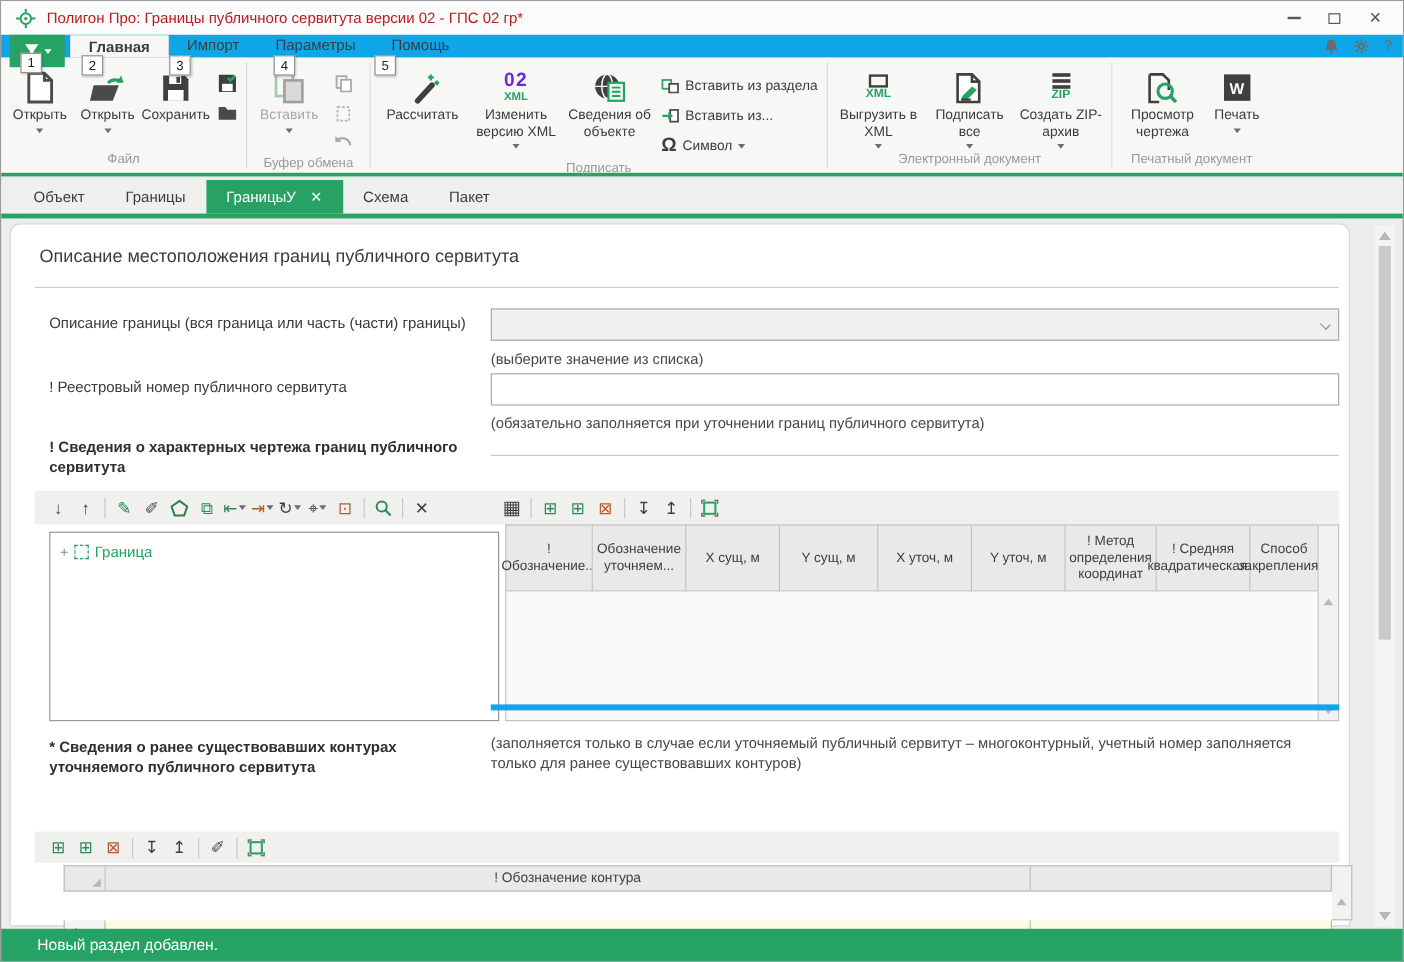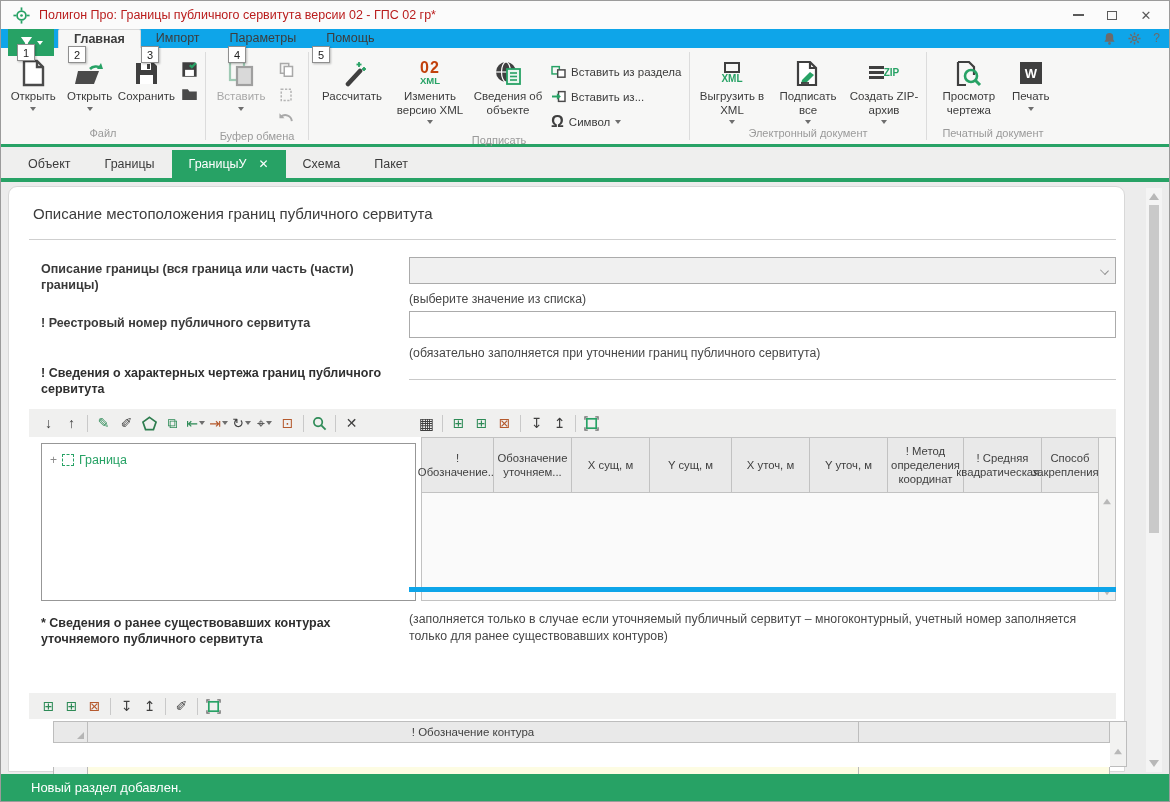--- a/index.html
+++ b/index.html
@@ -45,26 +45,26 @@
   .smallcol { display:flex; flex-direction:column; gap:3px; padding-top:4px; margin-left:2px; }
   .sbtn { width:24px; height:22px; display:flex; align-items:center; justify-content:center; }
   .menu-list { display:flex; flex-direction:column; padding-top:5px; margin-left:4px; }
   .menu-item { display:flex; align-items:center; gap:5px; height:25px; font-size:11.5px; color:#3c3c3c; }
   .omega { font-size:16px; color:#3f3f3f; font-weight:bold; }
   .keytip { position:absolute; width:18px; height:17px; background:#fff; border:1px solid #8f8f8f;
             box-shadow:1px 1px 2px rgba(0,0,0,.25); font-size:11px; color:#222; display:flex;
             align-items:center; justify-content:center; z-index:9; }
   
   .xmlver { display:flex; flex-direction:column; align-items:center; line-height:1; }
-  .xmlver .num { font-size:16px; font-weight:bold; color:#c2410c; letter-spacing:1px; }
+  .xmlver .num { font-size:16px; font-weight:bold; color:#6d28d9; letter-spacing:1px; }
   .xmlver .xml { font-size:9.5px; font-weight:bold; color:#27a265; }
   .expxml { display:flex; flex-direction:column; align-items:center; line-height:1; }
   .expxml .box { width:16px; height:11px; border:2.2px solid #3f3f3f; margin-bottom:1px; }
   .expxml .xml { font-size:10px; font-weight:bold; color:#27a265; }
-  .zipic { display:flex; flex-direction:row; align-items:center; line-height:1; }
+  .zipic { display:flex; flex-direction:column; align-items:center; line-height:1; }
   .zipic .bars { display:flex; flex-direction:column; gap:1.5px; margin-bottom:1px; }
   .zipic .bars i { width:15px; height:3.5px; background:#3f3f3f; }
   .zipic .zip { font-size:10px; font-weight:bold; color:#27a265; }
   .wordic { width:22px; height:22px; background:#3f3f3f; color:#fff; font-weight:bold; font-size:13px;
             display:flex; align-items:center; justify-content:center; }
 
   
   .doc-tabs { position:absolute; top:150px; left:1px; right:1px; height:32px; background:#efefee;
               border-bottom:4px solid #27a265; display:flex; padding-left:10px; }
   .dtab { padding:0 17px; display:flex; align-items:center; font-size:12.5px; color:#3c3c3c; }
@@ -78,21 +78,21 @@
   .tri-up { width:0; height:0; border-left:5px solid transparent; border-right:5px solid transparent;
             border-bottom:7px solid #b8b8b8; }
   .tri-down { width:0; height:0; border-left:5px solid transparent; border-right:5px solid transparent;
               border-top:7px solid #b8b8b8; }
   .main-scroll .tri-up { position:absolute; top:5px; left:3px; }
   .main-scroll .tri-down { position:absolute; bottom:5px; left:3px; }
   .main-scroll .thumb { position:absolute; top:17px; left:3px; width:10px; height:328px; background:#c9c9c9; }
 
   .sec-title { position:absolute; left:24px; top:18px; font-size:15px; color:#3c3c3c; }
   .hr { position:absolute; left:20px; top:52px; width:1087px; border-top:1px solid #cfcfcf; }
-  .flabel { position:absolute; left:32px; width:358px; font-size:12.5px; color:#3a3a3a; line-height:1.3;font-weight:bold; }
+  .flabel { position:absolute; left:32px; width:358px; font-size:12.5px; color:#3a3a3a; line-height:1.3; }
   .flabel.bold { font-weight:bold; color:#2f2f2f; }
   .fhint { position:absolute; left:400px; width:707px; font-size:12.3px; color:#474747; line-height:1.35; }
   .combo { position:absolute; left:400px; top:70px; width:707px; height:27px; background:#f0f0f0;
            border:1px solid #ababab; }
   .combo .chev { position:absolute; right:7px; top:9px; width:7px; height:7px; border-right:1.6px solid #8f8f8f;
                  border-bottom:1.6px solid #8f8f8f; transform:rotate(45deg) scaleY(.8); }
   .tinput { position:absolute; left:400px; top:124px; width:707px; height:27px; background:#fff;
             border:1px solid #ababab; font-size:12.5px; padding:0 6px; font-family:inherit; }
   .rline { position:absolute; left:400px; width:707px; border-top:1px solid #c9c9c9; }
 

